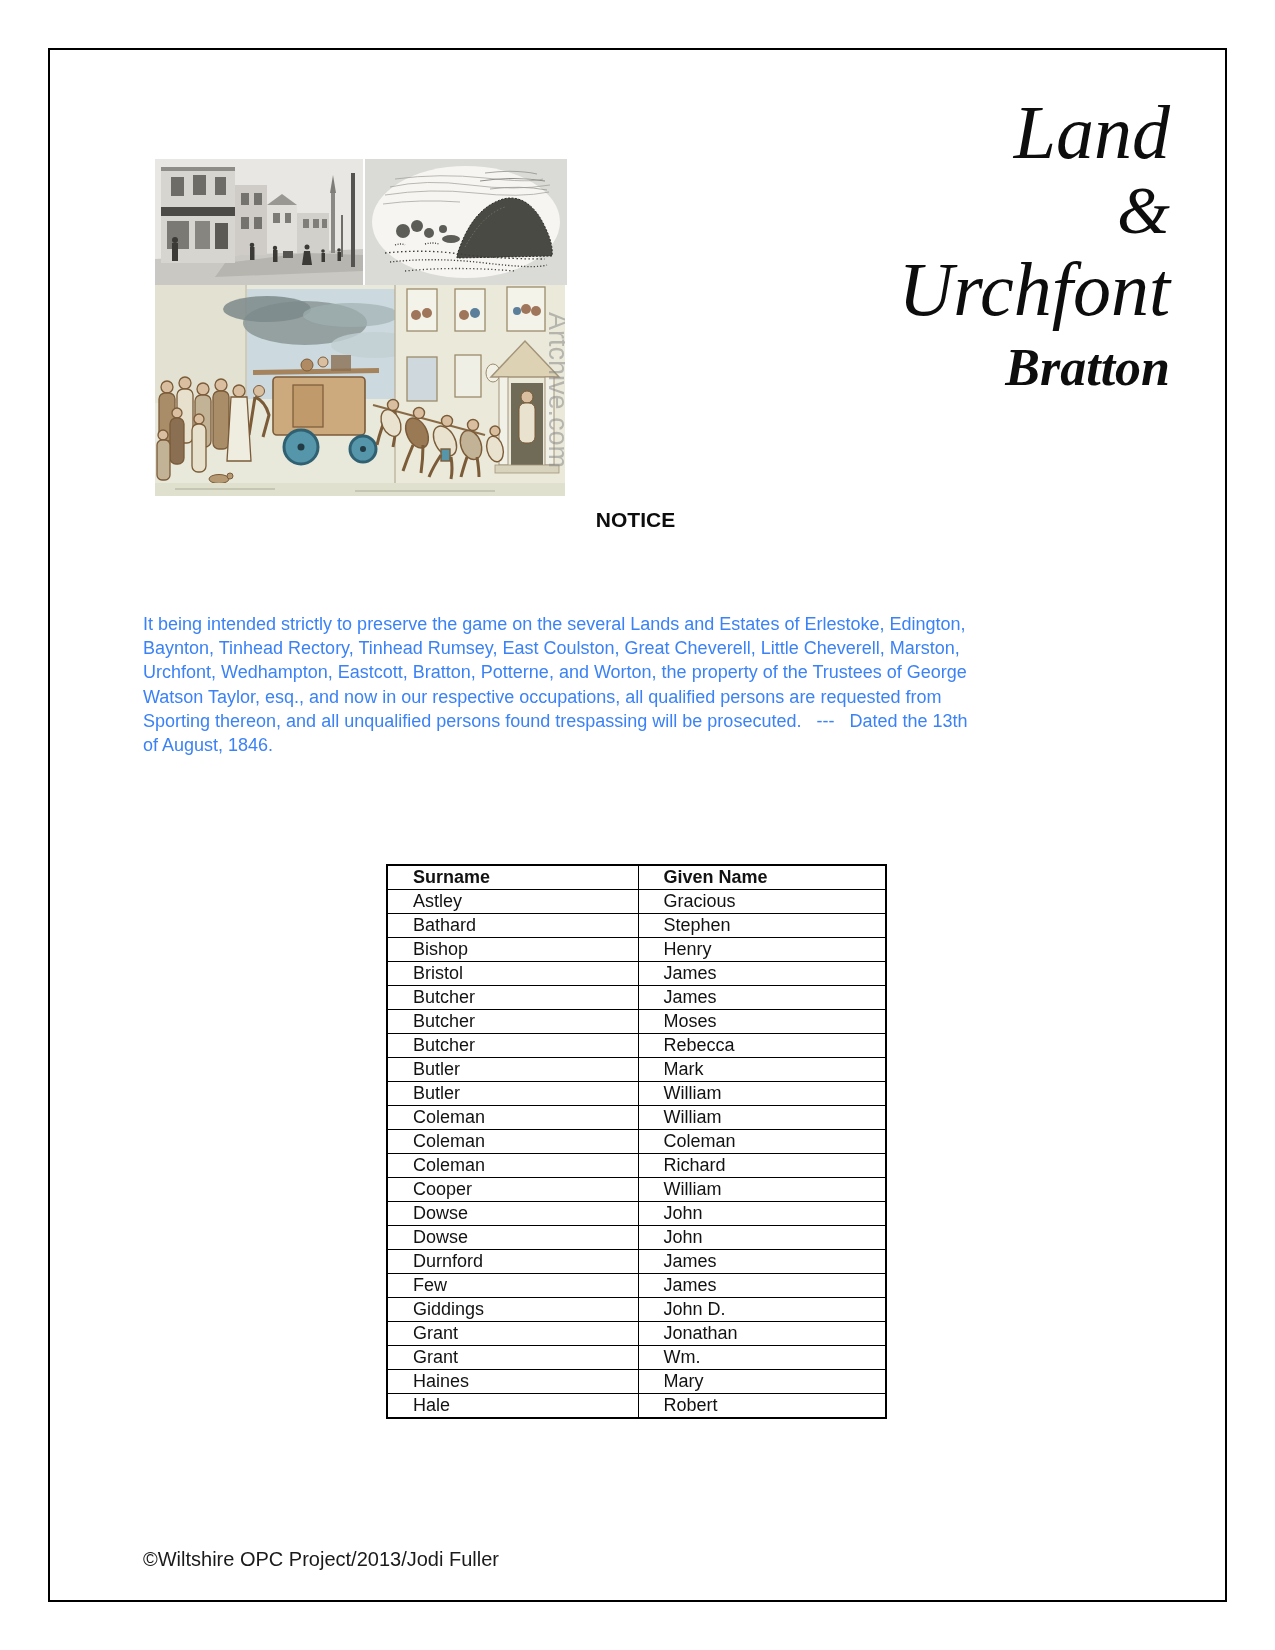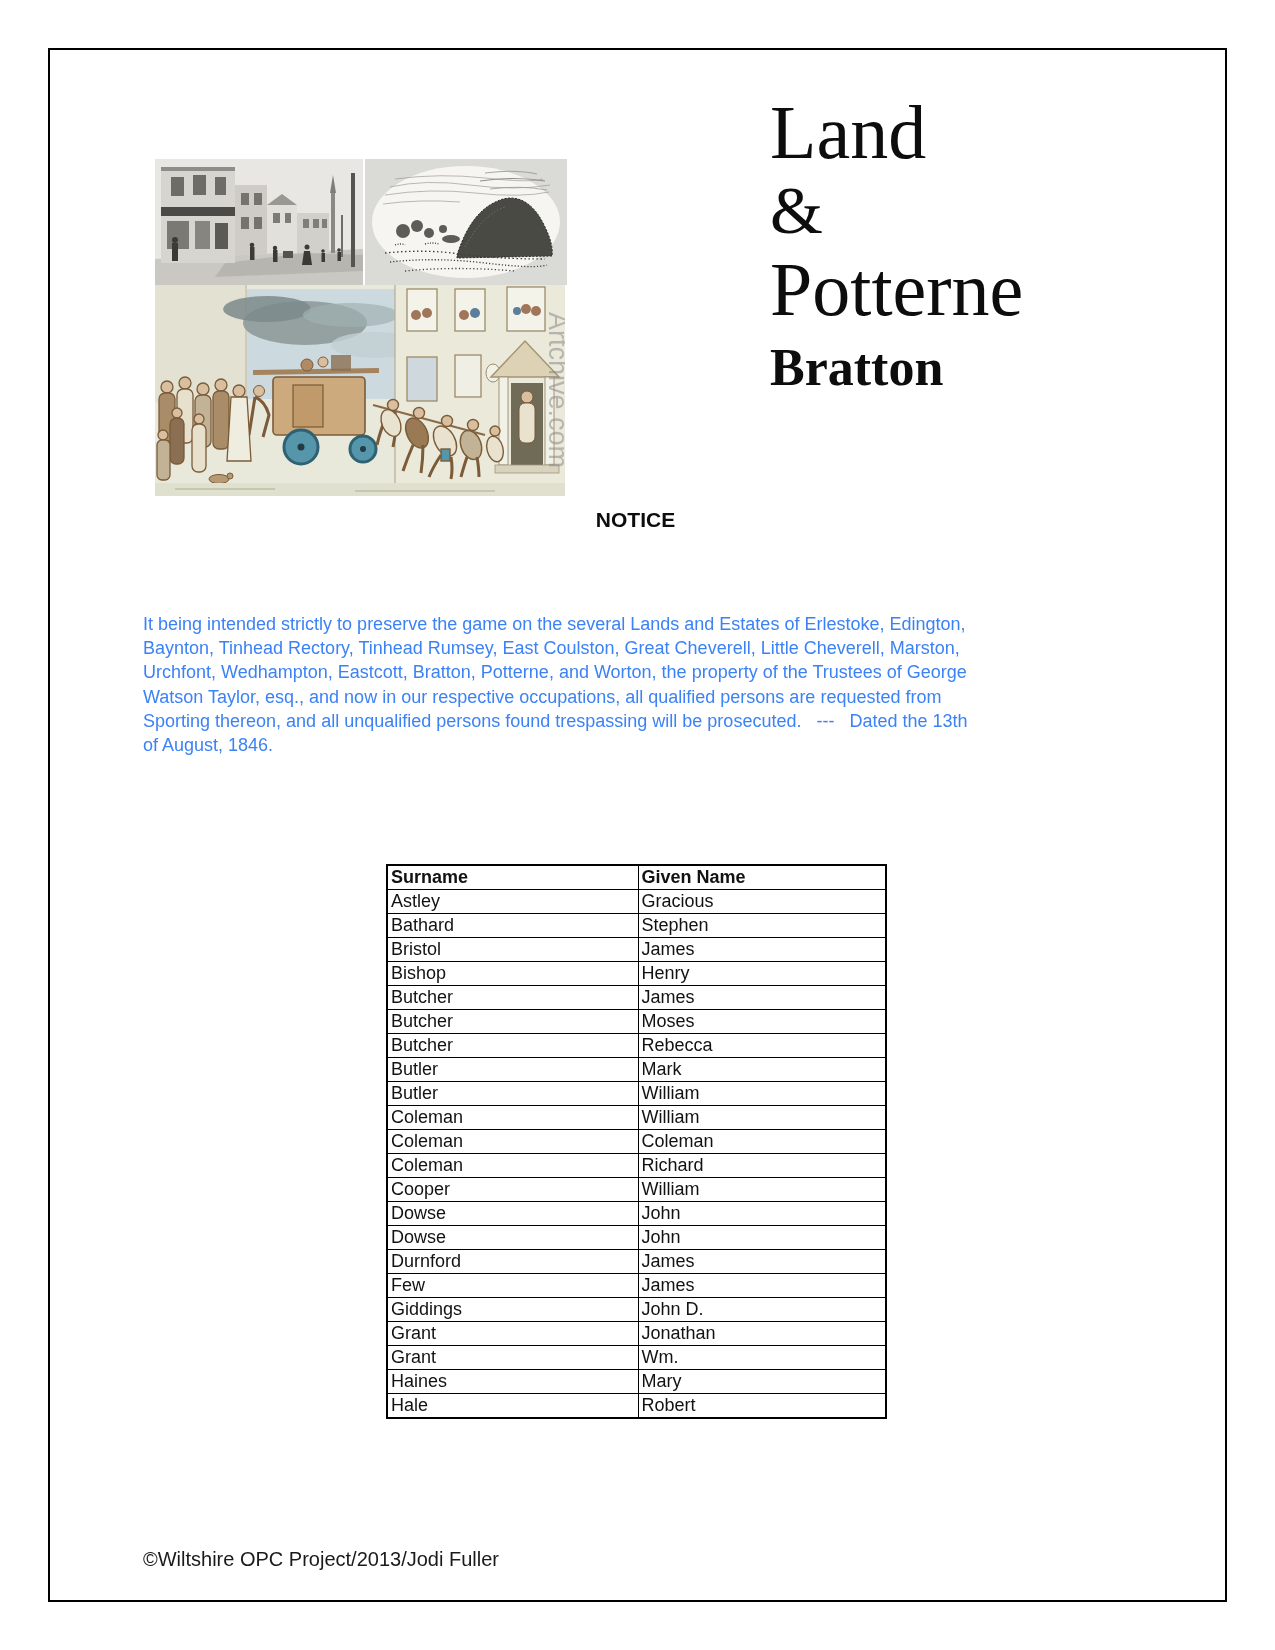--- a/index.html
+++ b/index.html
@@ -7,40 +7,40 @@
   .frame{position:absolute;left:48px;top:48px;width:1175px;height:1550px;border:2px solid #000;background:#fff;}
 
   
   .img-abs{position:absolute;overflow:hidden;}
   #street-photo{left:155px;top:159px;width:208px;height:126px;}
   #engraving{left:365px;top:159px;width:202px;height:126px;}
   #watercolor{left:155px;top:285px;width:410px;height:211px;}
   .img-abs svg{display:block;width:100%;height:100%;}
 
   
-  .title-block{position:absolute;left:770px;top:92px;width:400px;text-align:left;
-    font-family:"Liberation Serif","DejaVu Serif",serif;color:#0d0d0d;}
+  .title-block{position:absolute;left:770px;top:92px;width:400px;text-align:right;
+    font-family:"Liberation Serif","DejaVu Serif",serif;font-style:italic;color:#0d0d0d;}
   .title-main{font-size:76px;line-height:80px;}
   .title-amp{font-size:68px;line-height:76px;}
   .title-main2{font-size:76px;line-height:82px;}
   .title-sub{font-size:52px;line-height:76px;font-weight:bold;}
 
   
   .notice-heading{position:absolute;left:48px;top:508px;width:1175px;text-align:center;
     font-size:21px;font-weight:bold;color:#0d0d0d;}
   .notice-body{position:absolute;left:143px;top:612px;width:930px;font-size:18px;line-height:24.2px;color:#3b82f6;}
   .notice-body div{white-space:pre;}
 
   
   .roster{position:absolute;left:386px;top:864px;}
   table.roster-table{border-collapse:collapse;table-layout:fixed;width:499px;font-size:18px;
     border:2px solid #000;}
   table.roster-table col.c1{width:251px;}
   table.roster-table col.c2{width:248px;}
-  table.roster-table th,table.roster-table td{border:1px solid #000;height:23px;padding:0 2px 0 3px;
+  table.roster-table th,table.roster-table td{border:1px solid #000;height:23px;padding:0 2px 0 25px;
     text-align:left;vertical-align:middle;font-weight:normal;overflow:hidden;}
   table.roster-table th{font-weight:bold;}
 
   
   .footer{position:absolute;left:143px;top:1548px;font-size:20px;color:#1a1a1a;}
 </style>
 </head>
 <body>
 
 <div class="frame"></div>
@@ -216,21 +216,21 @@
     <rect x="0" y="198" width="410" height="13" fill="#dfe0ce"></rect>
     <line x1="20" y1="204" x2="120" y2="204" stroke="#c6c7b2" stroke-width="2"></line>
     <line x1="200" y1="206" x2="340" y2="206" stroke="#c6c7b2" stroke-width="2"></line>
     <text transform="translate(394,105) rotate(90)" text-anchor="middle" font-size="27" fill="#8a8a8a" opacity="0.55" font-family="Liberation Sans, DejaVu Sans, sans-serif">Artchive.com</text>
   </svg>
 </div>
 
 <div class="title-block">
   <div class="title-main">Land</div>
   <div class="title-amp">&amp;</div>
-  <div class="title-main2">Potterne</div>
+  <div class="title-main2">Urchfont</div>
   <div class="title-sub">Bratton</div>
 </div>
 
 <div class="notice-heading">NOTICE</div>
 
 <div class="notice-body">
   <div>It being intended strictly to preserve the game on the several Lands and Estates of Erlestoke, Edington,</div>
   <div>Baynton, Tinhead Rectory, Tinhead Rumsey, East Coulston, Great Cheverell, Little Cheverell, Marston,</div>
   <div>Urchfont, Wedhampton, Eastcott, Bratton, Potterne, and Worton, the property of the Trustees of George</div>
   <div>Watson Taylor, esq., and now in our respective occupations, all qualified persons are requested from</div>
@@ -253,28 +253,28 @@
     <tbody>
         <tr>
           <td>Astley</td>
           <td>Gracious</td>
         </tr>
         <tr>
           <td>Bathard</td>
           <td>Stephen</td>
         </tr>
         <tr>
+          <td>Bishop</td>
+          <td>Henry</td>
+        </tr>
+        <tr>
           <td>Bristol</td>
           <td>James</td>
         </tr>
         <tr>
-          <td>Bishop</td>
-          <td>Henry</td>
-        </tr>
-        <tr>
           <td>Butcher</td>
           <td>James</td>
         </tr>
         <tr>
           <td>Butcher</td>
           <td>Moses</td>
         </tr>
         <tr>
           <td>Butcher</td>
           <td>Rebecca</td>

